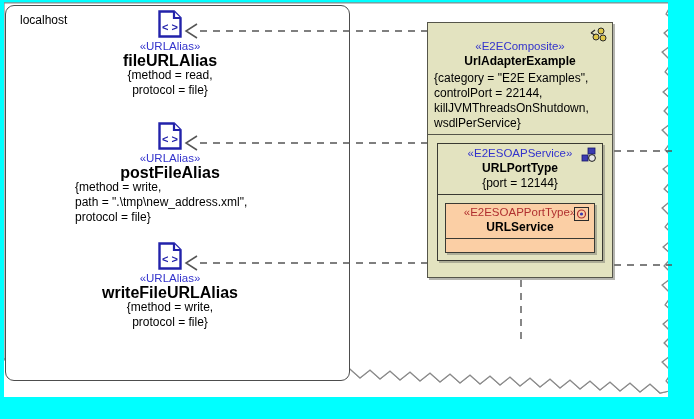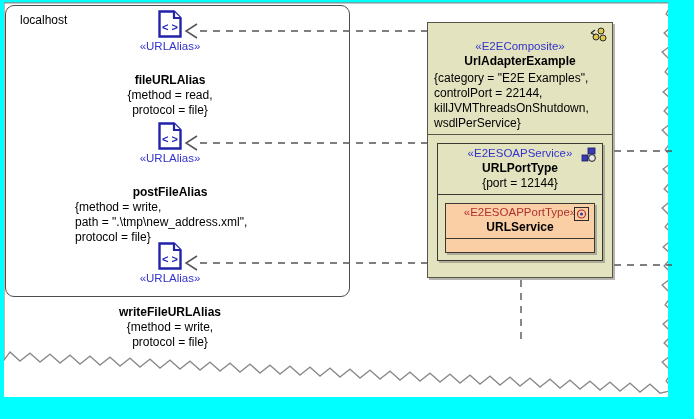--- a/index.html
+++ b/index.html
@@ -62,21 +62,21 @@
     height: 419px;
     pointer-events: none;
   }
 
   
   .localhost-box {
     position: absolute;
     left: 5px;
     top: 5px;
     width: 345px;
-    height: 292px;
+    height: 376px;
     border: 1px solid #4d4d4d;
     border-radius: 9px;
     background: #ffffff;
     box-sizing: border-box;
   }
   .localhost-label {
     position: absolute;
     left: 14px;
     top: 7px;
     font-size: 12px;
@@ -96,25 +96,24 @@
     width: 26px;
     height: 28px;
   }
   .alias-stereotype {
     font-size: 11.5px;
     color: #3333cc;
     line-height: 14px;
     margin-top: 1px;
   }
   .alias-name {
-    font-size: 12px;
+    font-size: 16px;
     font-weight: bold;
     color: #000000;
     line-height: 15px;
-    margin-top: 20px;
   }
   .alias-props {
     font-size: 12px;
     color: #000000;
     line-height: 15px;
     white-space: pre-line;
   }
 
   
   .composite {

